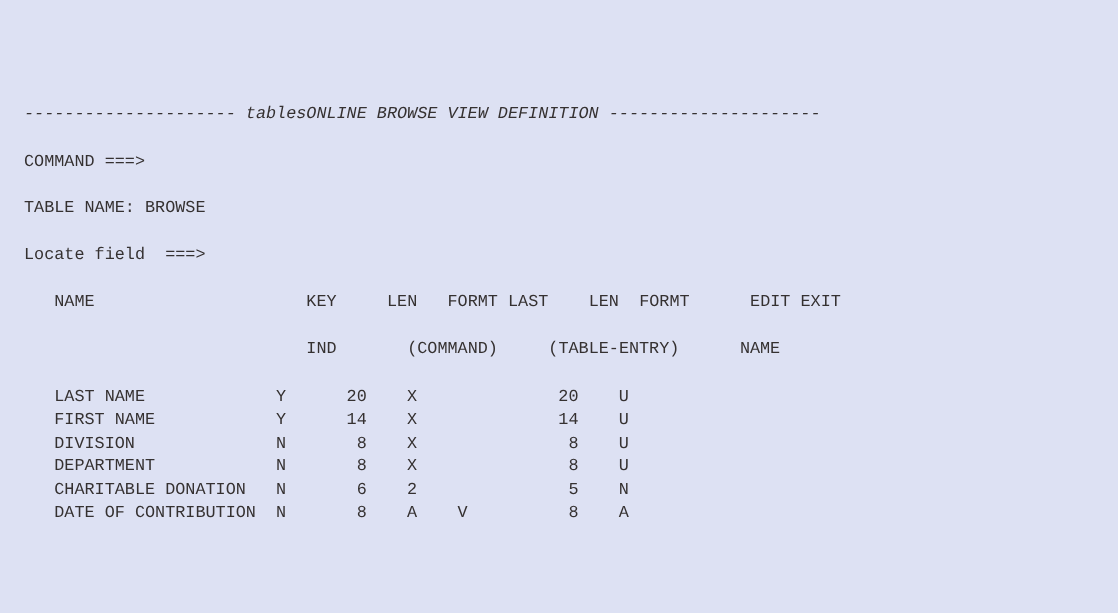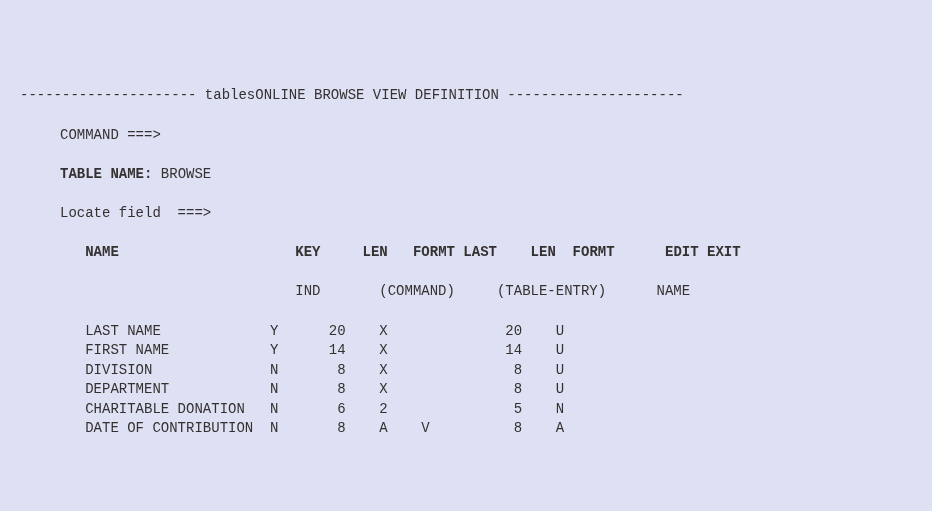--- a/index.html
+++ b/index.html
@@ -13,27 +13,27 @@
       font-size: 14px;
       color: #353131;
       width: 932px;
       height: 511px;
       padding: 8px 0;
       white-space: pre;
       line-height: 1.4;
     }
     .line {
       padding: 0 20px;
-      margin-left: 40px;
     }
     .bold {
-      font-weight: bold;
+      font-weight: normal;
     }
     .header-line {
       padding: 0 20px;
+      font-style: italic;
     }
     .cmd-input {
       display: inline;
     }
   </style>
 </head>
 <body>
 
 
 

